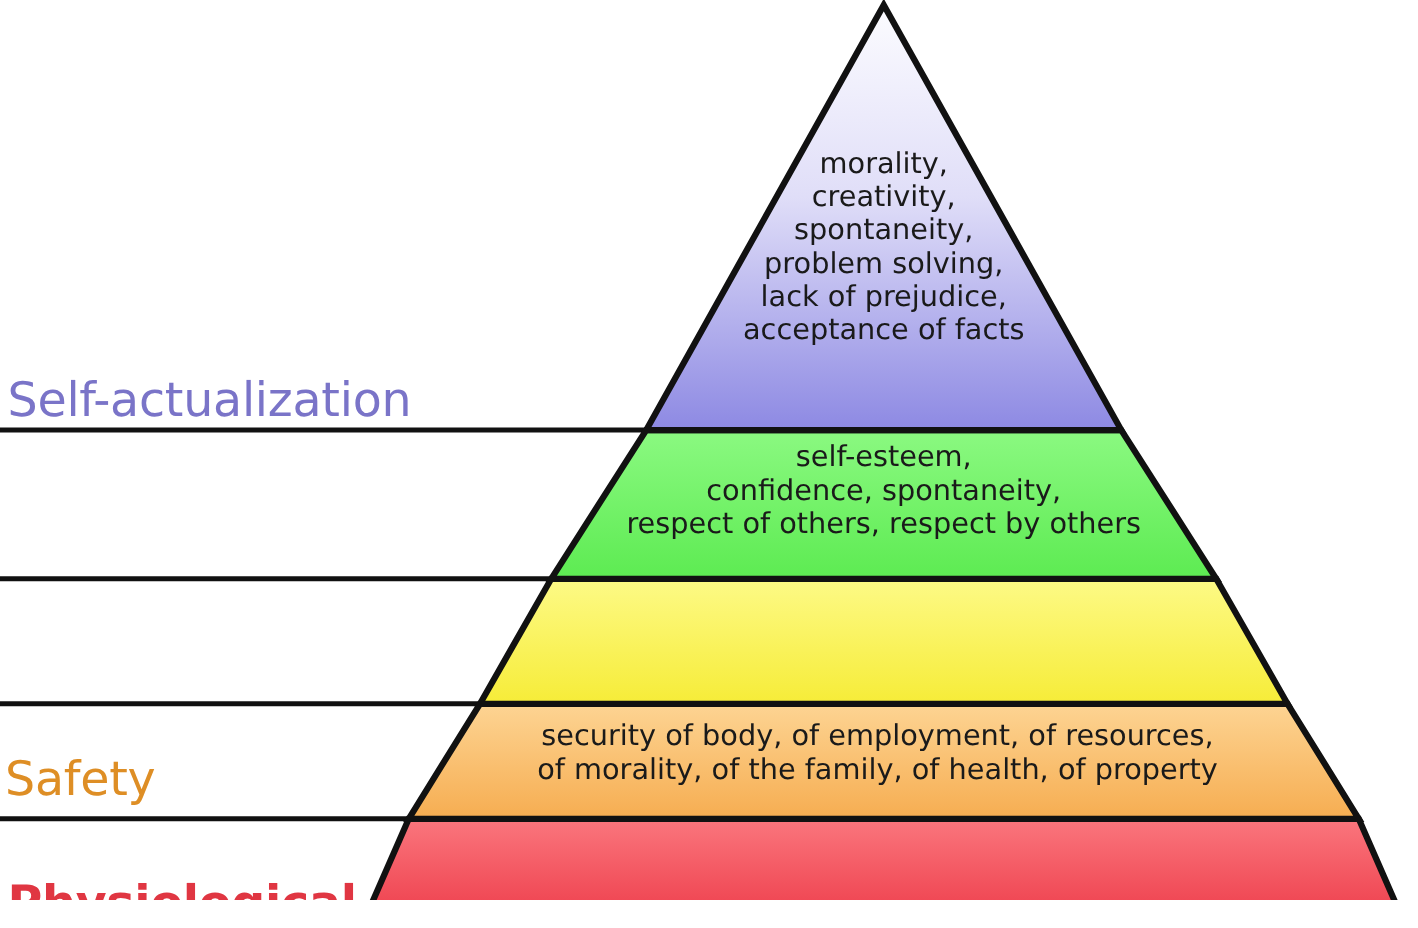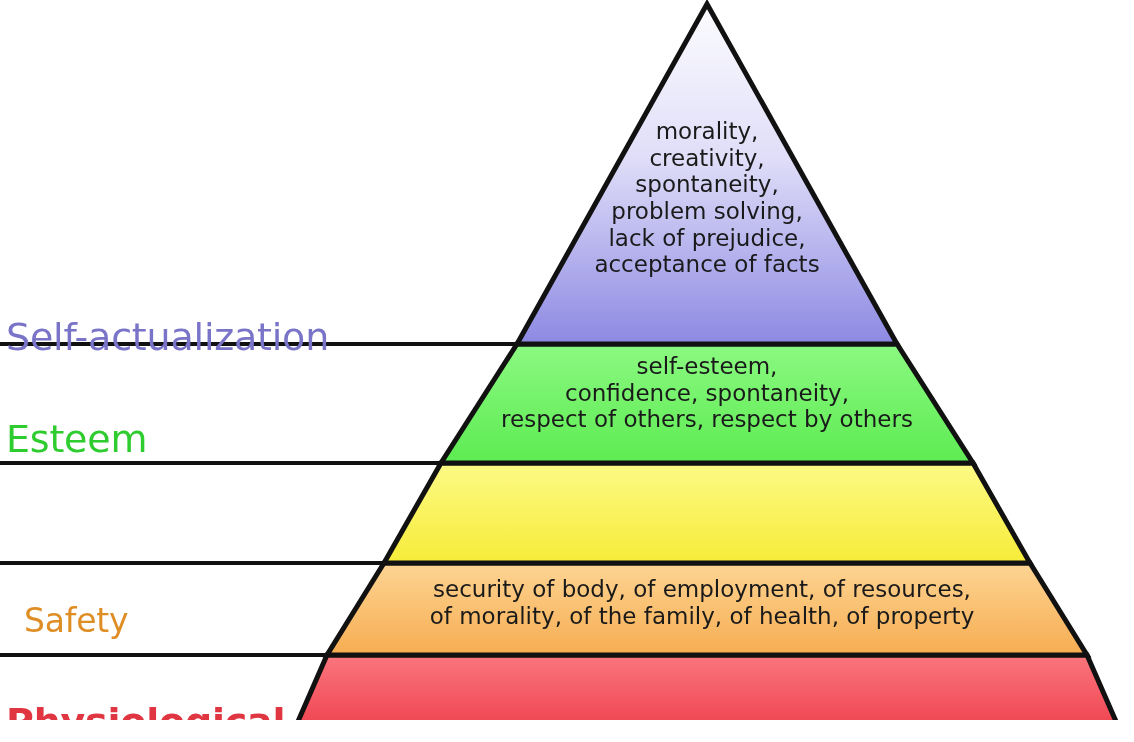--- a/index.html
+++ b/index.html
@@ -96,22 +96,21 @@
 
   <div class="tier-text" style="left:447px; top:353px; width:520px; font-size:23px;">self-esteem,
 confidence, spontaneity,
 respect of others, respect by others</div>
 
 
   <div class="tier-text" style="left:337px; top:576px; width:730px; font-size:23px;">security of body, of employment, of resources,
 of morality, of the family, of health, of property</div>
 
 
-  <div class="side-label" style="left:6px; top:298px; font-size:38px; color:#7a74c8;margin-top:17px;">Self-actualization</div>
-
-  <div class="side-label" style="left:6px; top:417px; font-size:38px; color:#2ecc2e;">Esteem</div>
+  <div class="side-label" style="left:6px; top:298px; font-size:38px; color:#7a74c8;">Self-actualization</div>
 
 
-  <div class="side-label" style="left:24px; top:601px; font-size:33px; color:#de8e25;">Safety</div>
+
+  <div class="side-label" style="left:4px; top:601px; font-size:38px; color:#de8e25;">Safety</div>
 
   <div class="side-label" style="left:6px; top:700px; font-size:38px; color:#e03642;font-weight:bold;">Physiological</div>
 
 </div>
 
 </body></html>

